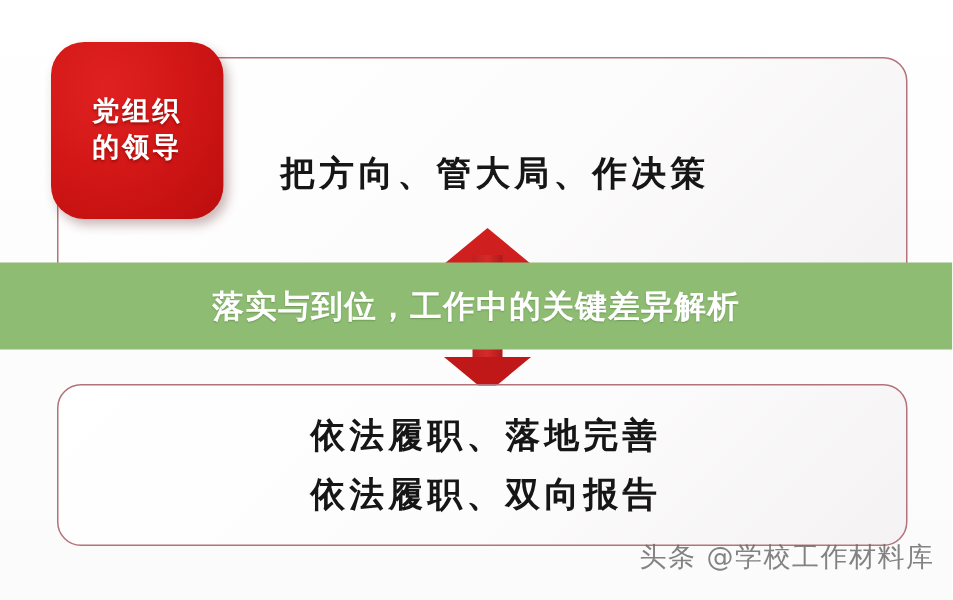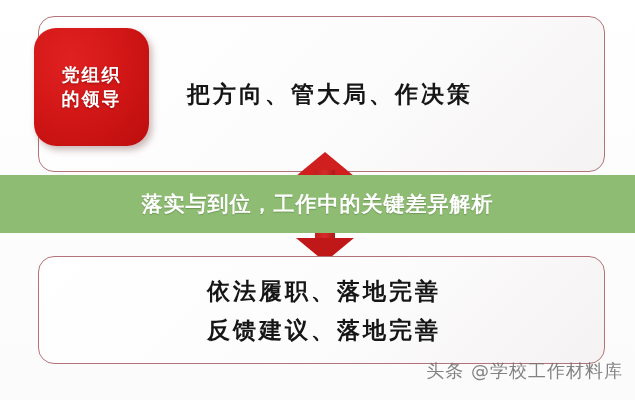--- a/index.html
+++ b/index.html
@@ -42,21 +42,21 @@
   
   .card {
     position: absolute;
     border: 1.4px solid #b4737a;
     border-radius: 16px;
     background: linear-gradient(135deg, #ffffff 0%, #fdfcfc 55%, #f4f2f2 100%);
     box-sizing: border-box;
   }
   .card-top {
     left: 38px;
-    top: 16px;
+    top: 38px;
     width: 567px;
     height: 156px;
   }
   .card-bottom {
     left: 38px;
     top: 256px;
     width: 567px;
     height: 108px;
   }
 
@@ -204,20 +204,20 @@
     <div class="arrow-head down"></div>
   </div>
 
   <div class="band">
     <div class="band-title">落实与到位，工作中的关键差异解析</div>
   </div>
 
   <div class="card card-bottom">
     <div class="card-lines">
       <div class="card-line">依法履职、落地完善</div>
-      <div class="card-line">反馈建议、落地完善</div>
+      <div class="card-line">依法履职、双向报告</div>
     </div>
   </div>
 
 
   <div class="watermark">头条 @学校工作材料库</div>
 
 </div>
 
 </body></html>

